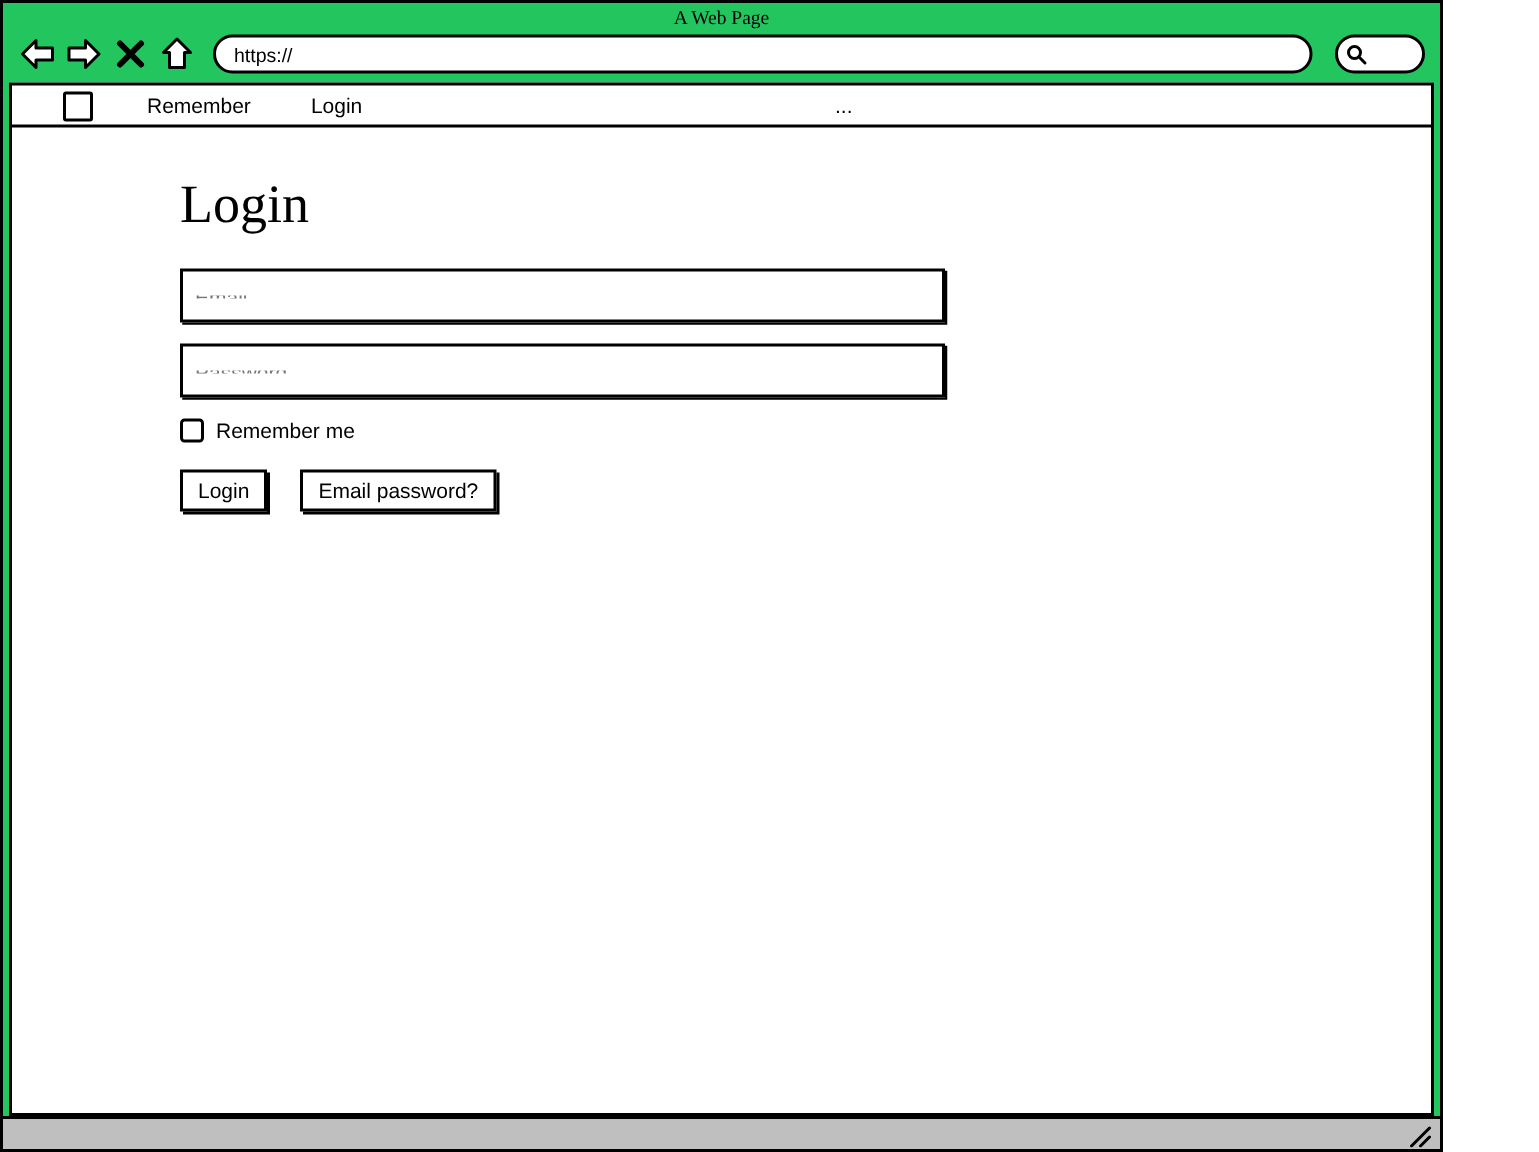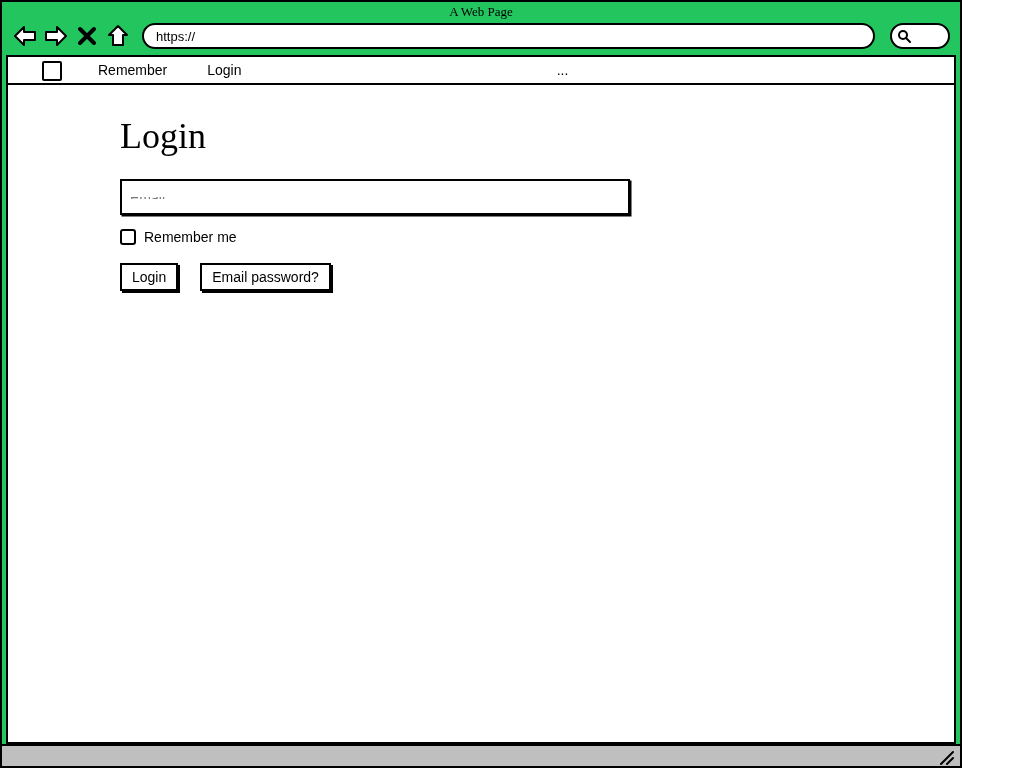--- a/index.html
+++ b/index.html
@@ -224,20 +224,23 @@
       <span class="menu-ellipsis">...</span>
     </div>
 
     <div class="page-body">
       <h1 class="login-heading">Login</h1>
 
       <div class="field">
         <input type="text" placeholder="Email" style="">
       </div>
 
+      <div class="field">
+        <input type="password" placeholder="Password" style="">
+      </div>
 
       <div class="remember-row">
         <div class="checkbox"></div>
         <span>Remember me</span>
       </div>
 
       <div class="button-row">
         <button class="wf-button">Login</button>
         <button class="wf-button">Email password?</button>
       </div>

